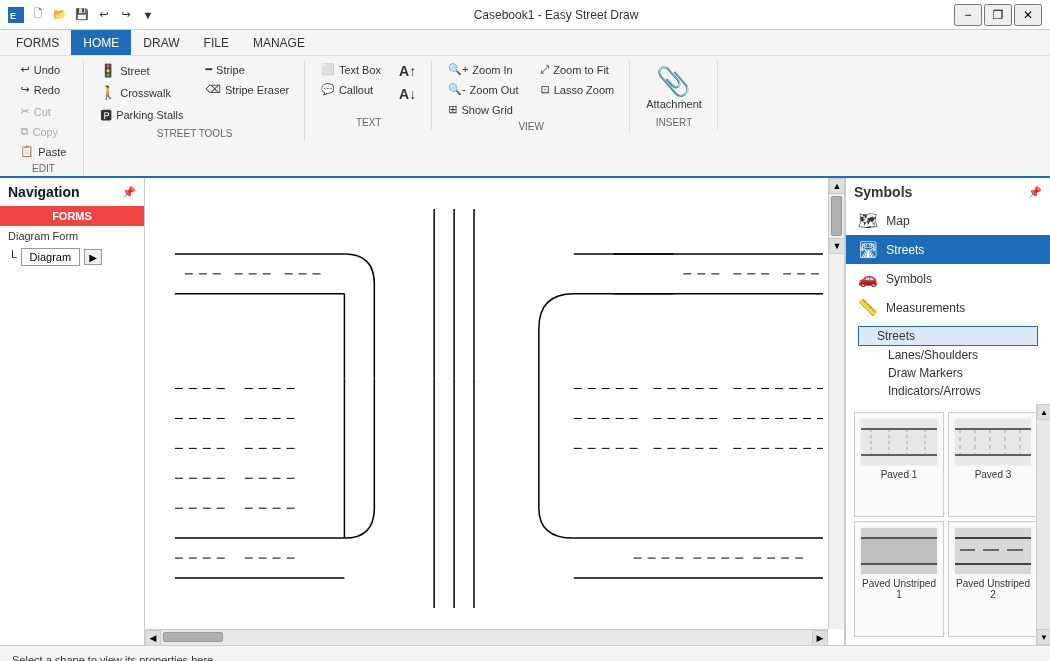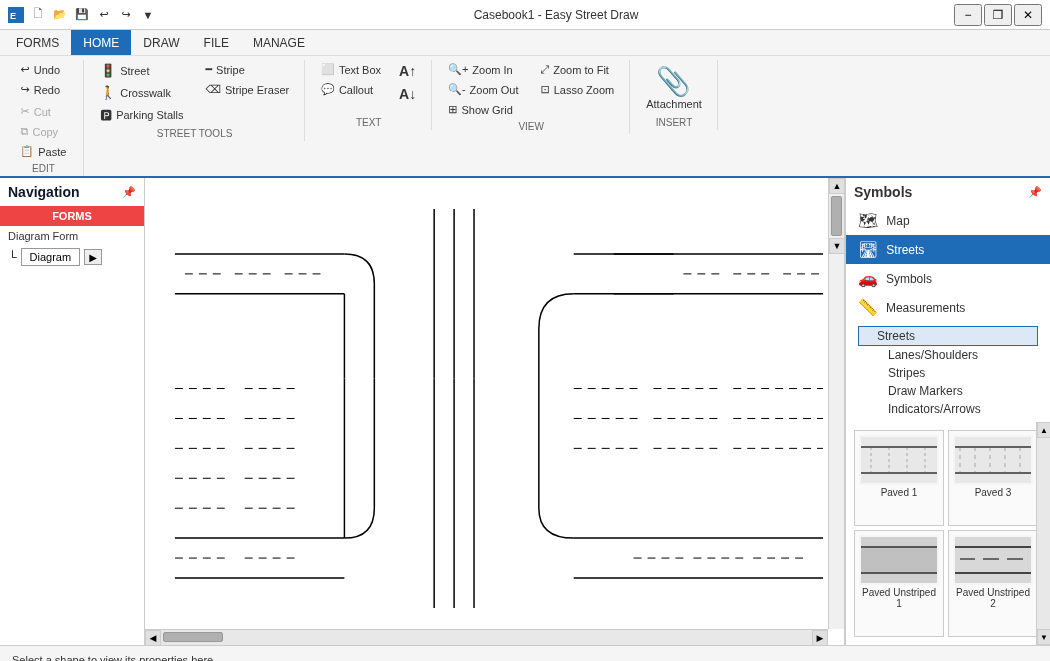--- a/index.html
+++ b/index.html
@@ -647,23 +647,20 @@
     </div>
 
     <div class="sym-tree">
       <div class="sym-tree-item selected">
         <span>Streets</span>
       </div>
       <div class="sym-tree-item" style="padding-left:16px;">
         <span>Lanes/Shoulders</span>
       </div>
       <div class="sym-tree-item" style="padding-left:16px;">
-        <span>Stripes</span>
-      </div>
-      <div class="sym-tree-item" style="padding-left:16px;">
         <span>Draw Markers</span>
       </div>
       <div class="sym-tree-item" style="padding-left:16px;">
         <span>Indicators/Arrows</span>
       </div>
     </div>
 
     <div class="sym-thumbnails-wrap">
       <div class="sym-thumbnails" style="overflow:hidden;">
 

